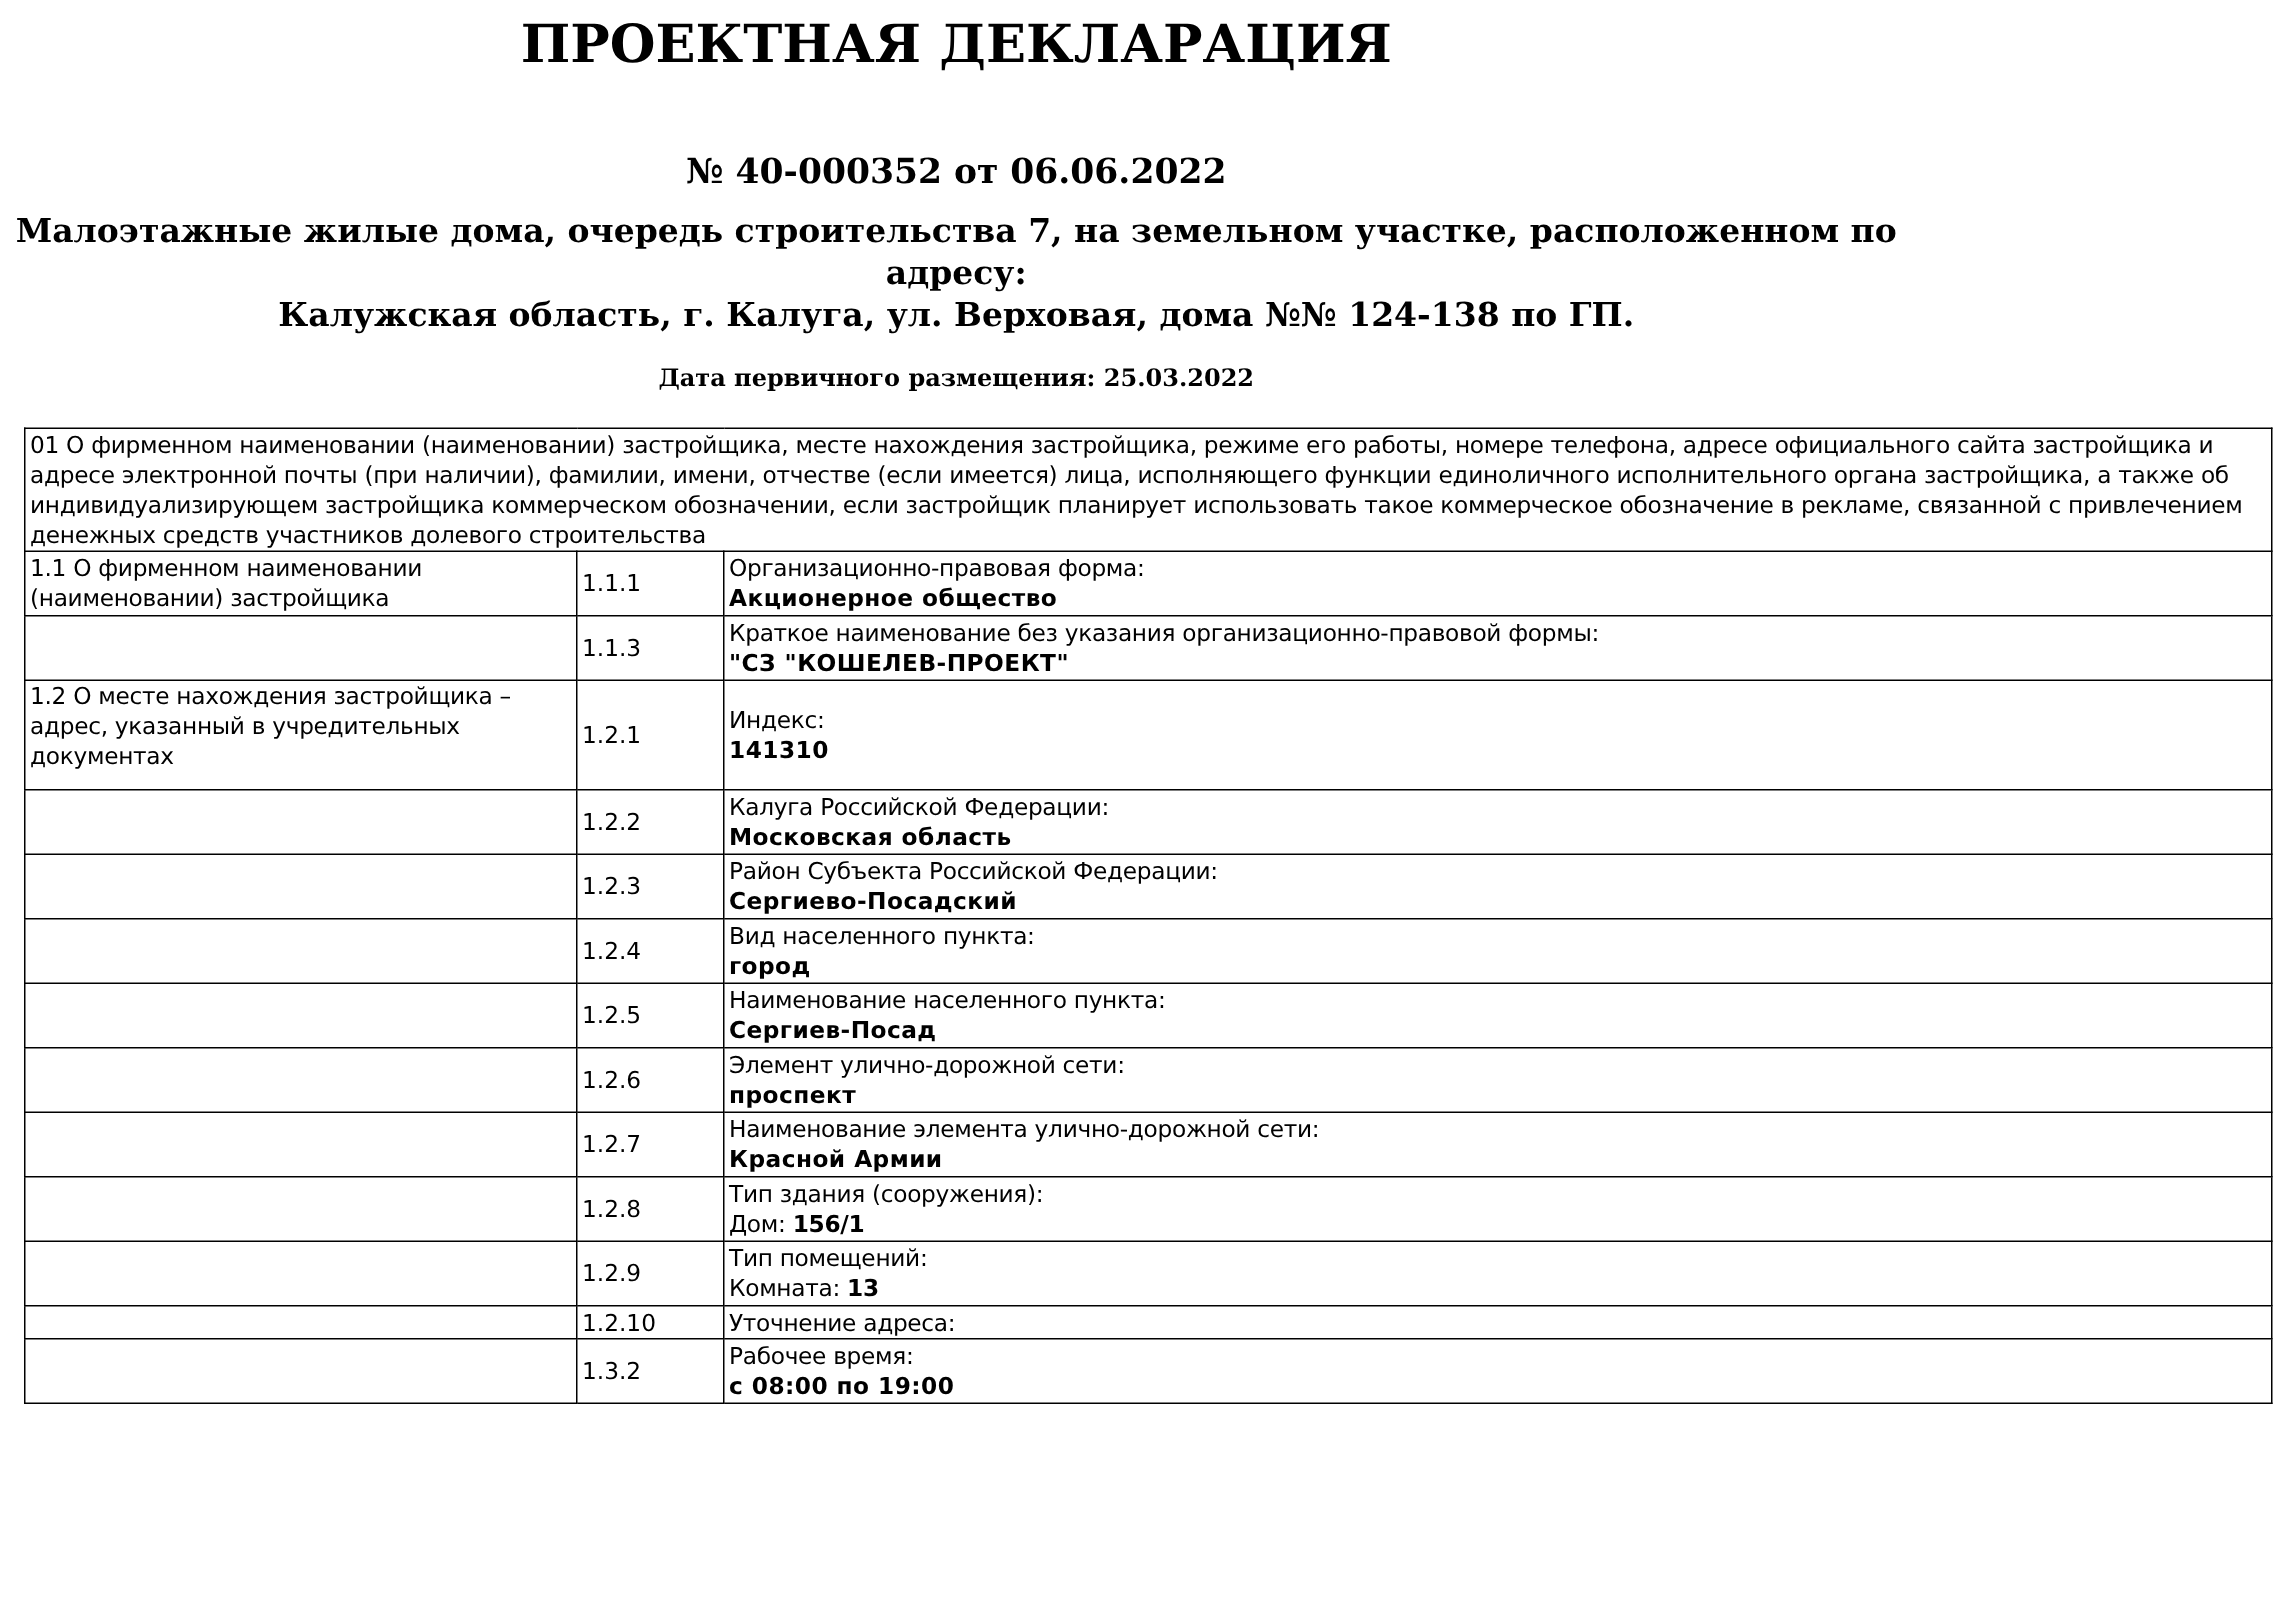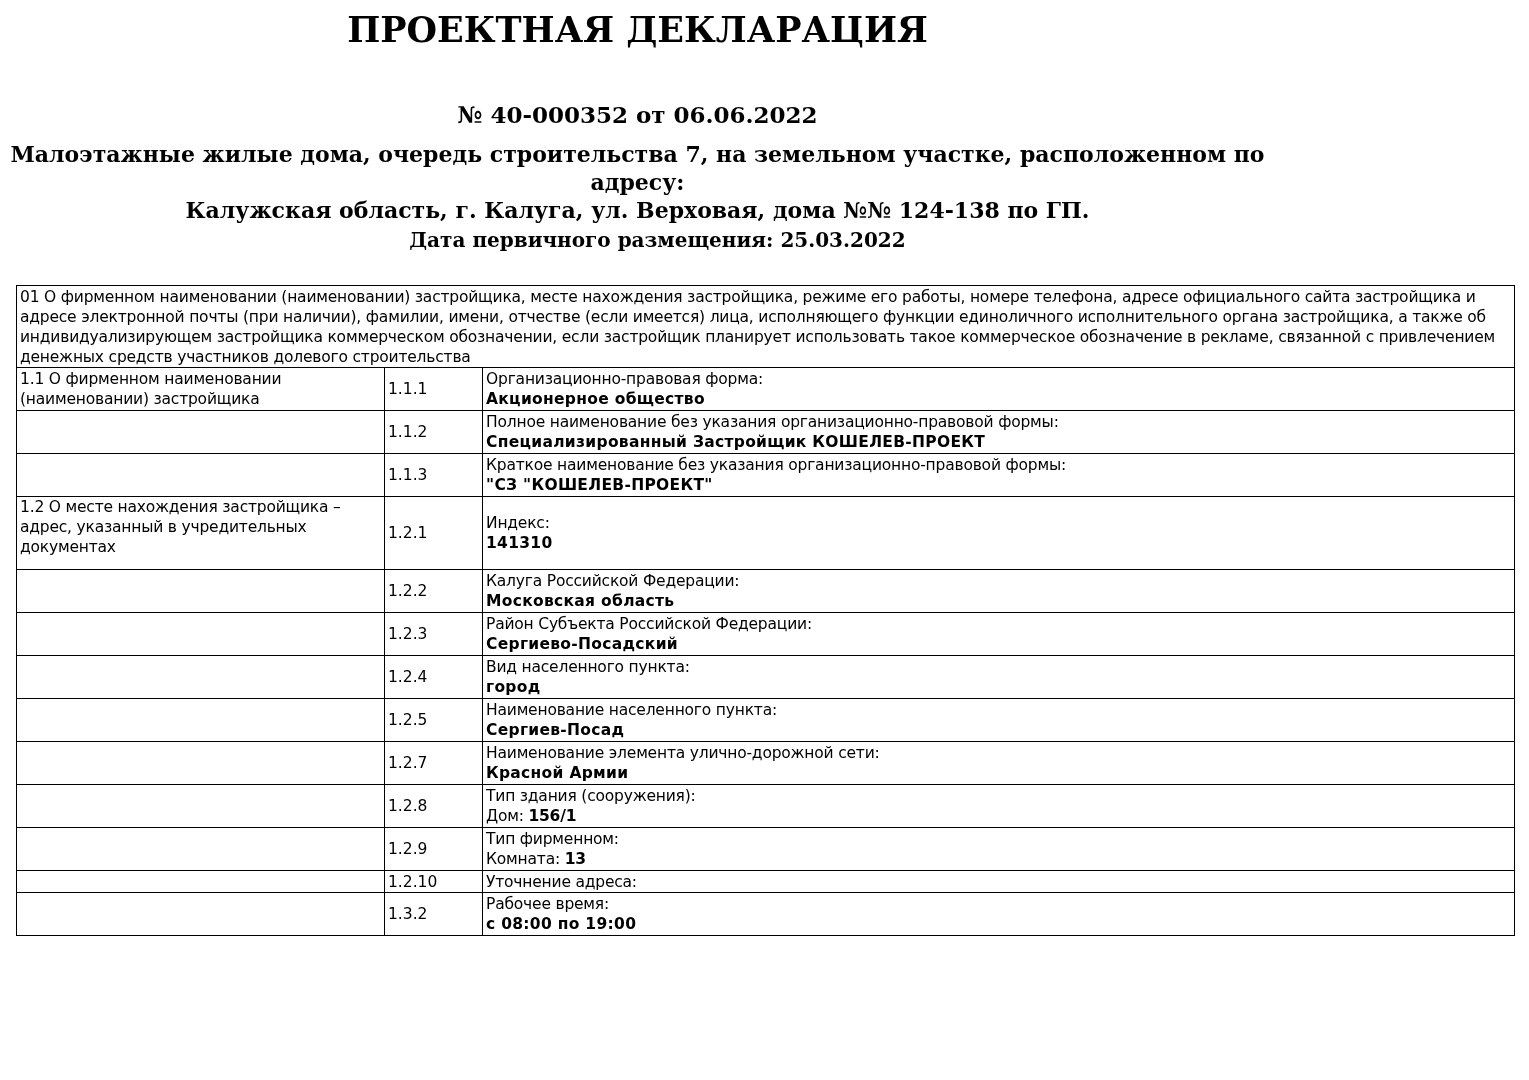--- a/index.html
+++ b/index.html
@@ -1,21 +1,21 @@
 <!DOCTYPE html>
 <html><head>
 <meta charset="utf-8">
 <style>
   html, body { margin: 0; padding: 0; background: #ffffff; }
   body { width: 1529px; height: 1080px; position: relative; overflow: hidden; color: #000; }
   .title { position: absolute; left: 0; width: 1275px; text-align: center; font-family: "DejaVu Serif", serif; font-weight: bold; margin: 0; }
   .t1 { top: 8px; font-size: 35px; line-height: 44px; }
   .t2 { top: 80px; font-size: 23px; line-height: 30px; margin-top: 20px; }
   .t3 { top: 140px; font-size: 22px; line-height: 28px; }
-  .t4 { top: 225px; font-size: 20px; line-height: 30px; padding-left: 20px; }
+  .t4 { top: 237px; font-size: 16px; line-height: 30px; }
   table.decl { position: absolute; left: 16px; top: 285px; width: 1499px; border-collapse: collapse;
     font-family: "DejaVu Sans", sans-serif; font-size: 15.5px; line-height: 20px; table-layout: fixed; }
   table.decl td { border: 1.5px solid #000; padding: 0 3px; vertical-align: middle; }
   .c1 { width: 368px; }
   .c2 { width: 98px; }
   .section-head td { vertical-align: top; padding-top: 2px; margin-left: 28px; }
   .lbl { display: block; letter-spacing: -0.2px; }
   .val { display: block; font-weight: bold; letter-spacing: 0.3px; }
   .inl { font-weight: bold; }
   .r45 { height: 43px; padding-left: 34px; }
@@ -44,28 +44,20 @@
     <tr class="section-head">
       <td colspan="3" class="left-txt" style="height:81px;">01 О фирменном наименовании (наименовании) застройщика, месте нахождения застройщика, режиме его работы, номере телефона, адресе официального сайта застройщика и адресе электронной почты (при наличии), фамилии, имени, отчестве (если имеется) лица, исполняющего функции единоличного исполнительного органа застройщика, а также об индивидуализирующем застройщика коммерческом обозначении, если застройщик планирует использовать такое коммерческое обозначение в рекламе, связанной с привлечением денежных средств участников долевого строительства</td>
     </tr>
 
     <tr class="r45">
       <td class="left-txt">1.1 О фирменном наименовании (наименовании) застройщика</td>
       <td>1.1.1</td>
       <td>
           <span class="lbl">Организационно-правовая форма:</span>
           <span class="val">Акционерное общество</span>
-        </td>
-    </tr>
-    <tr class="r45">
-      <td></td>
-      <td>1.1.2</td>
-      <td>
-          <span class="lbl">Полное наименование без указания организационно-правовой формы:</span>
-          <span class="val">Специализированный Застройщик КОШЕЛЕВ-ПРОЕКТ</span>
         </td>
     </tr>
     <tr class="r45">
       <td></td>
       <td>1.1.3</td>
       <td>
           <span class="lbl">Краткое наименование без указания организационно-правовой формы:</span>
           <span class="val">"СЗ "КОШЕЛЕВ-ПРОЕКТ"</span>
         </td>
     </tr>
@@ -104,39 +96,47 @@
     <tr class="r45">
       <td></td>
       <td>1.2.5</td>
       <td>
           <span class="lbl">Наименование населенного пункта:</span>
           <span class="val">Сергиев-Посад</span>
         </td>
     </tr>
     <tr class="r45">
       <td></td>
+      <td>1.2.6</td>
+      <td>
+          <span class="lbl">Элемент улично-дорожной сети:</span>
+          <span class="val">проспект</span>
+        </td>
+    </tr>
+    <tr class="r45">
+      <td></td>
       <td>1.2.7</td>
       <td>
           <span class="lbl">Наименование элемента улично-дорожной сети:</span>
           <span class="val">Красной Армии</span>
         </td>
     </tr>
     <tr class="r45">
       <td></td>
       <td>1.2.8</td>
       <td>
           <span class="lbl">Тип здания (сооружения):</span>
           <span class="lbl"><span>Дом: </span><span class="inl">156/1</span></span>
         </td>
     </tr>
     <tr class="r45">
       <td></td>
       <td>1.2.9</td>
       <td>
-          <span class="lbl">Тип фирменном:</span>
+          <span class="lbl">Тип помещений:</span>
           <span class="lbl"><span>Комната: </span><span class="inl">13</span></span>
         </td>
     </tr>
     <tr class="r24">
       <td></td>
       <td>1.2.10</td>
       <td>
           <span class="lbl">Уточнение адреса:</span>
         </td>
     </tr>

